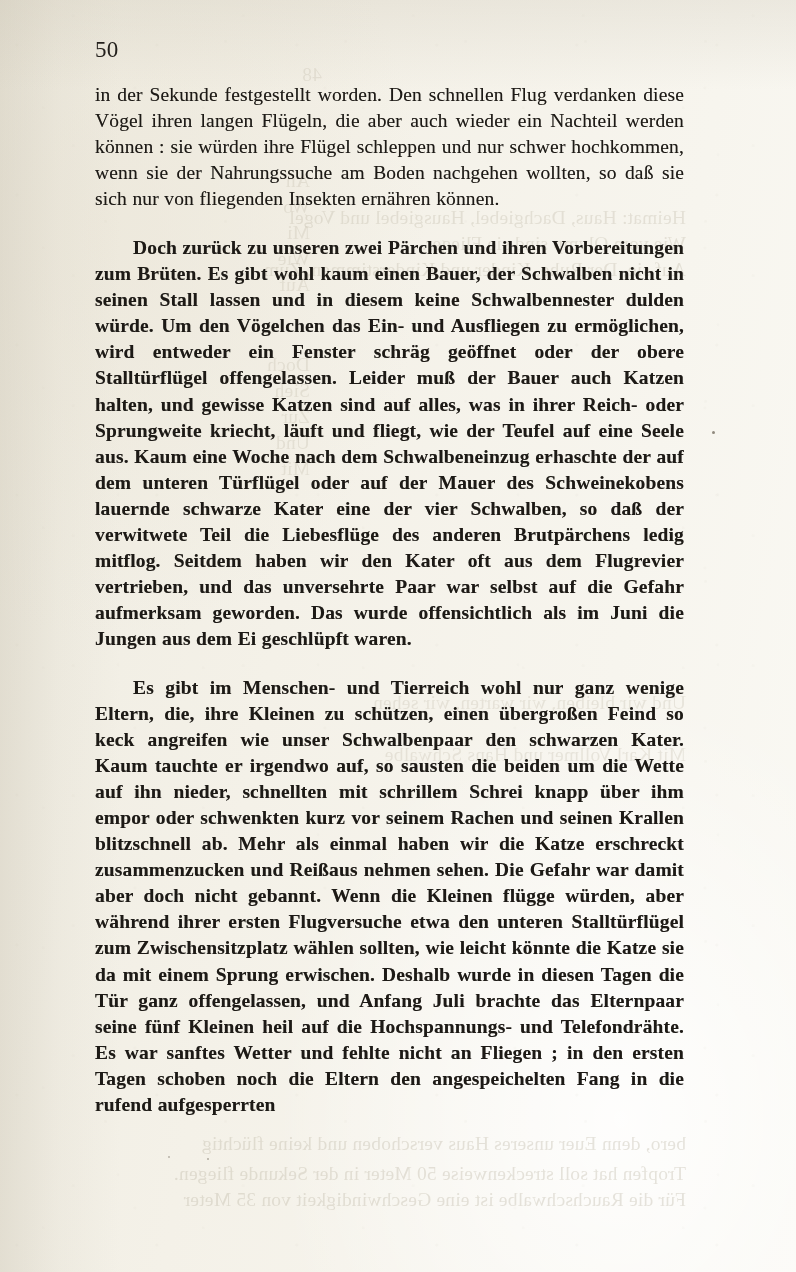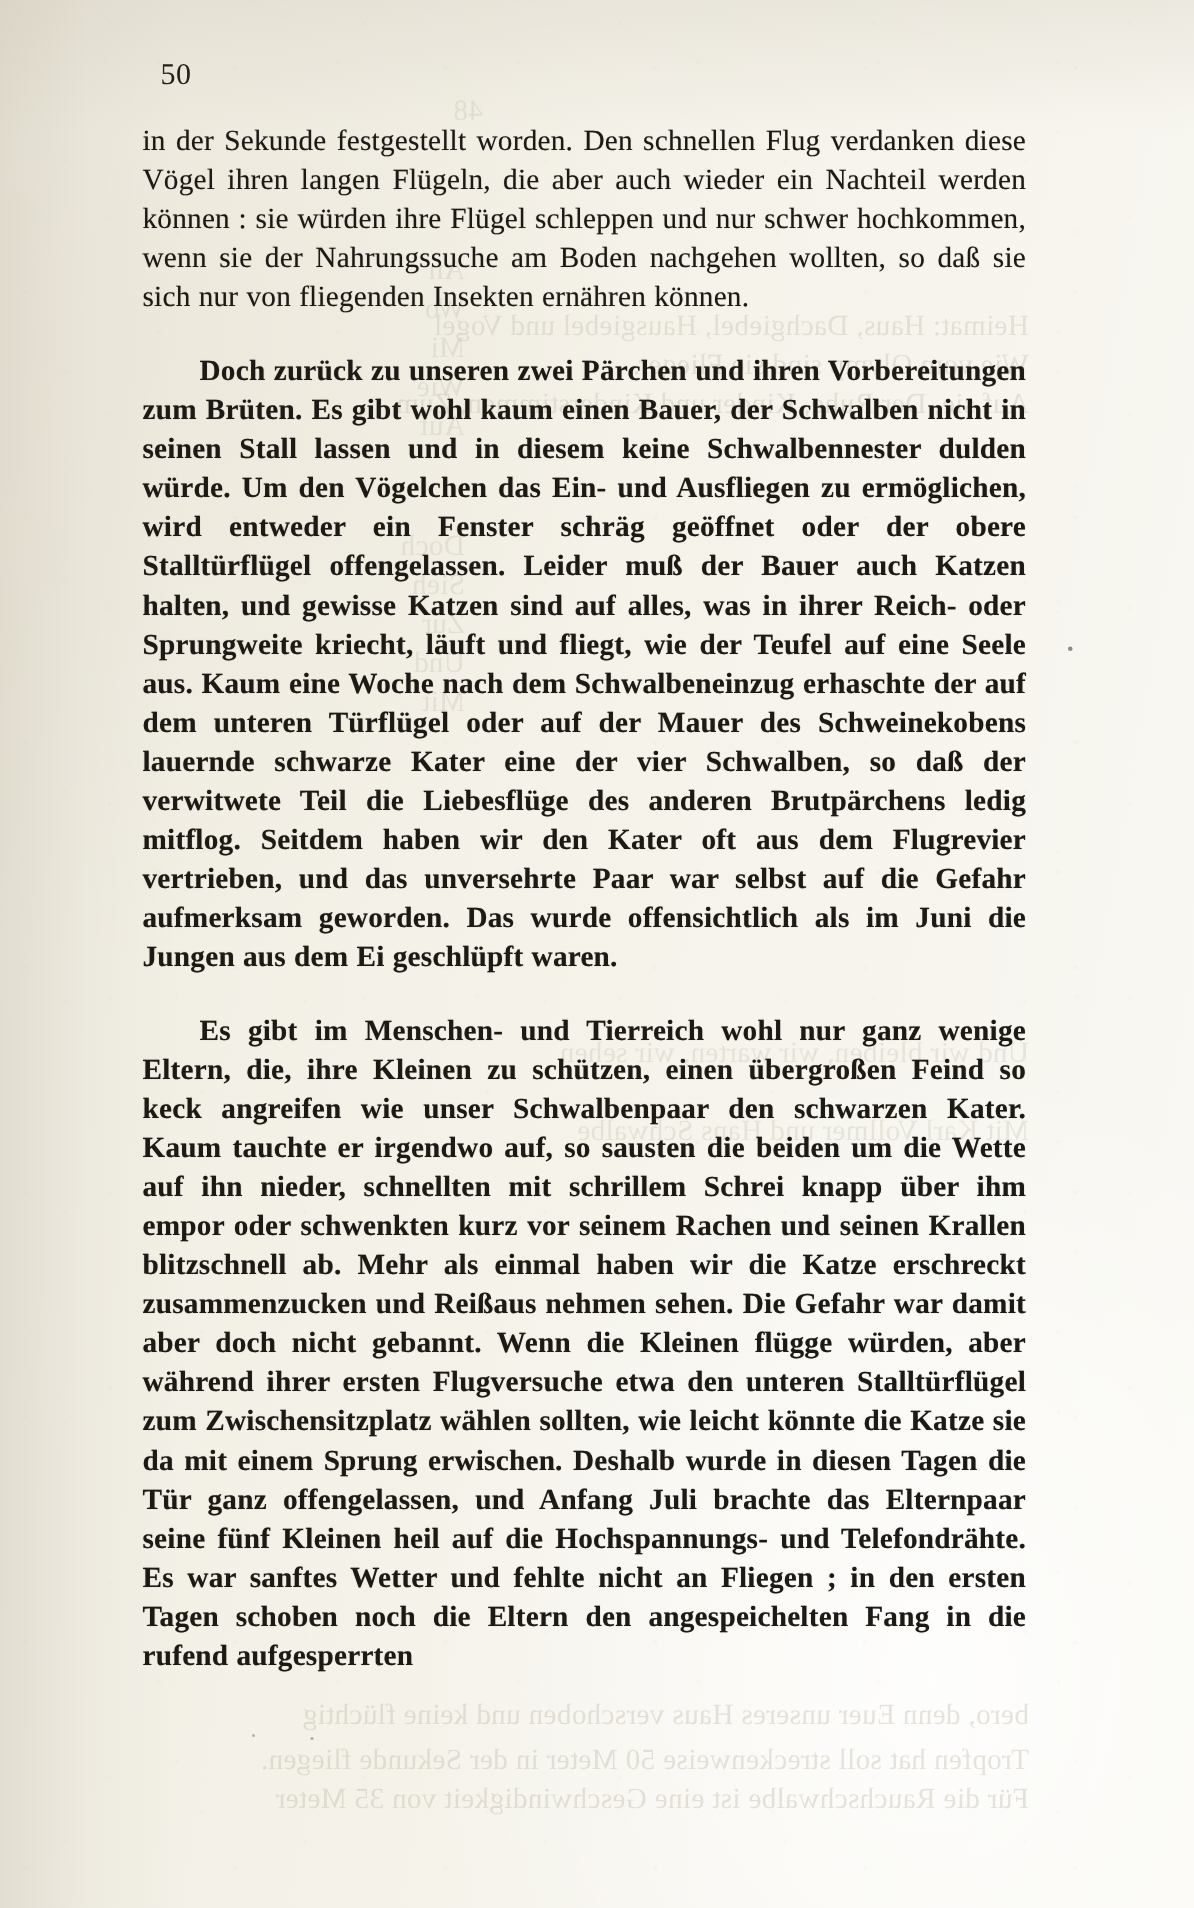--- a/index.html
+++ b/index.html
@@ -82,25 +82,24 @@
     position: absolute;
     top: 0; left: 0;
     width: 796px;
     height: 1272px;
   }
 
   .folio {
     position: absolute;
     top: 38px;
     left: 95px;
-    font-size: 20px;
+    font-size: 23px;
     line-height: 24px;
     color: #23201c;
     letter-spacing: 0.3px;
-    margin-left: 12px;
   }
 
   .textblock {
     position: absolute;
     top: 66px;
     left: 95px;
     width: 589px;
     margin-top: 16px;
   }
 

